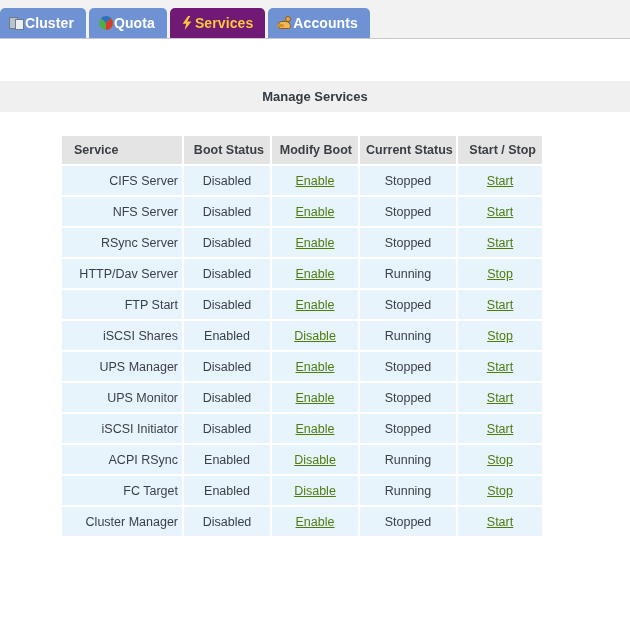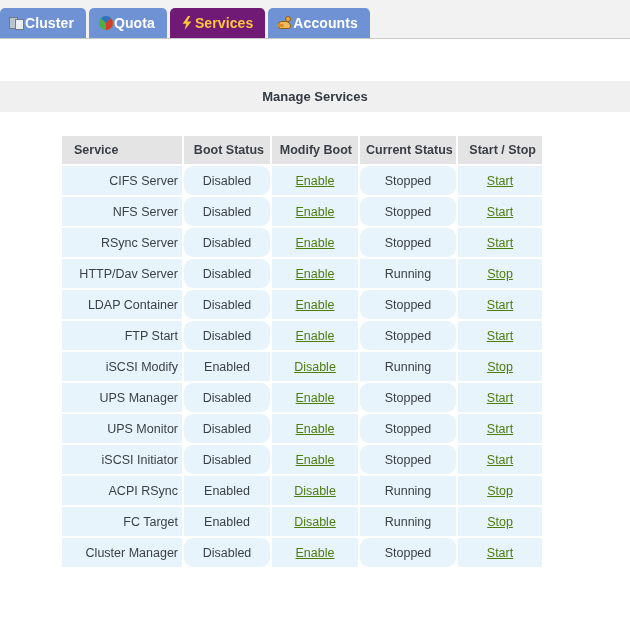--- a/index.html
+++ b/index.html
@@ -143,21 +143,21 @@
   table.services td {
     background: #e8f4fb;
     color: #3a3f46;
     height: 29px;
     text-align: center;
     padding: 0 4px;
     box-sizing: border-box;
     white-space: nowrap;
   }
   table.services td.svc { text-align: right; padding-left: 12px; }
-  td.state-off { background: #fcc853; border-radius: 9px; }
+  td.state-off { background: #fcc853; }
   td.state-on  { background: #d9efb4; }
 
   table.services a {
     color: #4d7c0f;
     text-decoration: underline;
     cursor: pointer;
   }
 
   col.c-service { width: 120px; }
   col.c-boot    { width: 86px; }
@@ -247,35 +247,28 @@
           <td><a>Start</a></td>
         </tr>
         <tr>
           <td class="svc">HTTP/Dav Server</td>
           <td class="state-off">Disabled</td>
           <td><a>Enable</a></td>
           <td class="state-on">Running</td>
           <td><a>Stop</a></td>
         </tr>
         <tr>
-          <td class="svc">LDAP Container</td>
-          <td class="state-off">Disabled</td>
-          <td><a>Enable</a></td>
-          <td class="state-off">Stopped</td>
-          <td><a>Start</a></td>
-        </tr>
-        <tr>
           <td class="svc">FTP Start</td>
           <td class="state-off">Disabled</td>
           <td><a>Enable</a></td>
           <td class="state-off">Stopped</td>
           <td><a>Start</a></td>
         </tr>
         <tr>
-          <td class="svc">iSCSI Modify</td>
+          <td class="svc">iSCSI Shares</td>
           <td class="state-on">Enabled</td>
           <td><a>Disable</a></td>
           <td class="state-on">Running</td>
           <td><a>Stop</a></td>
         </tr>
         <tr>
           <td class="svc">UPS Manager</td>
           <td class="state-off">Disabled</td>
           <td><a>Enable</a></td>
           <td class="state-off">Stopped</td>

